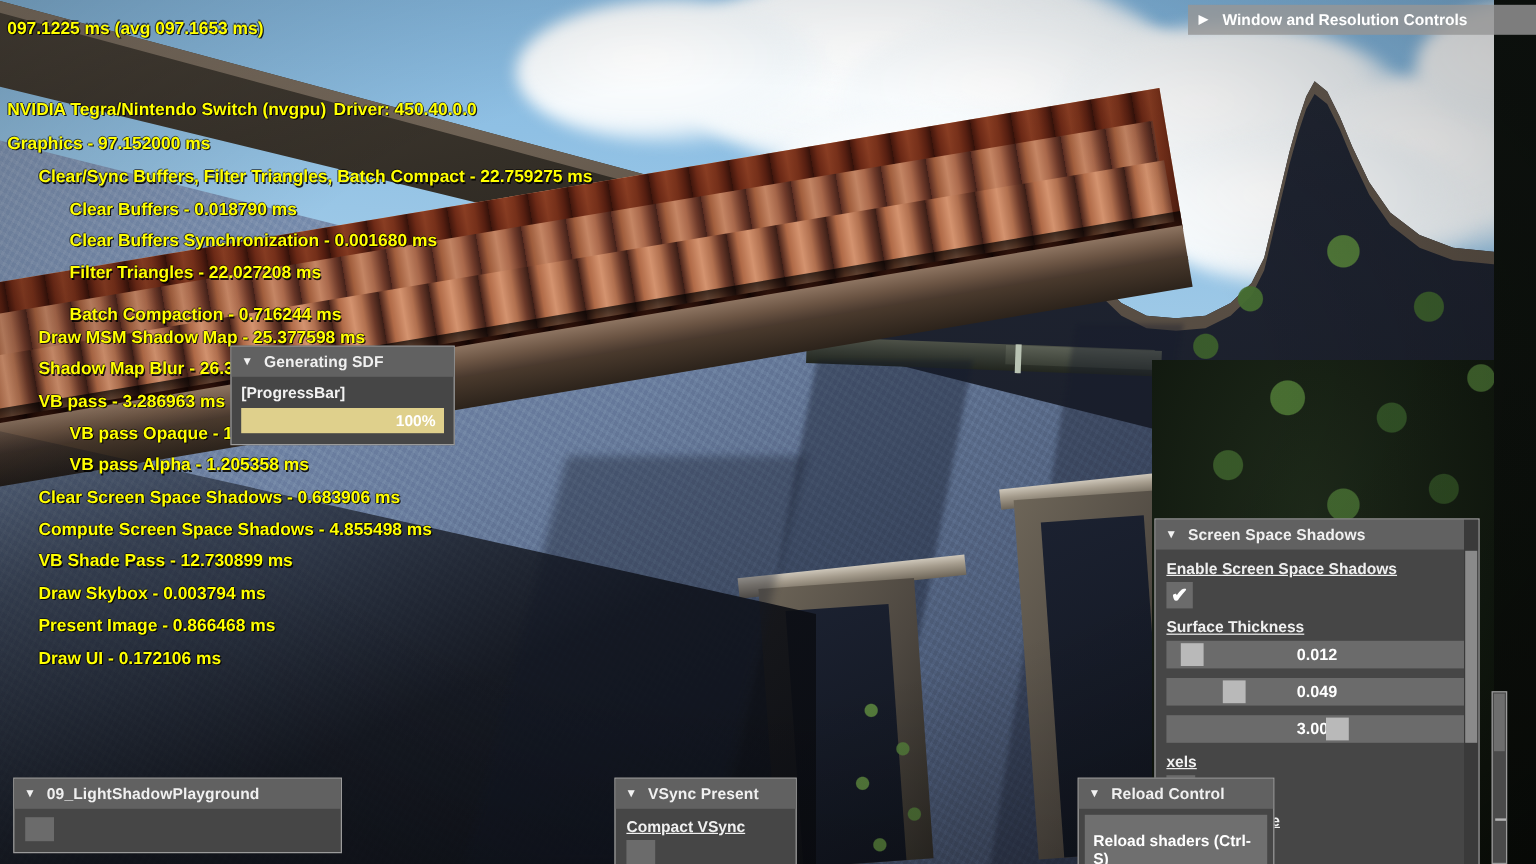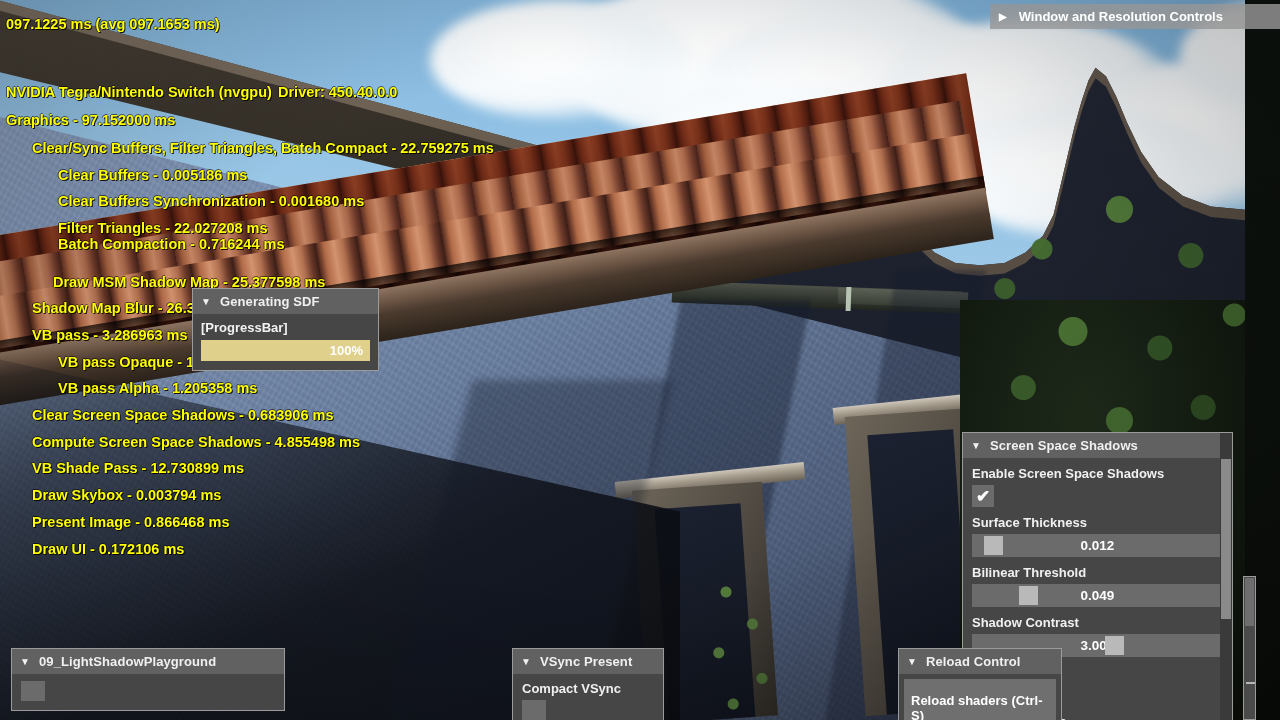--- a/index.html
+++ b/index.html
@@ -271,21 +271,21 @@
   }
   .panel-header {
     display: flex; align-items: center; gap: 9px;
     background: #616161;
     padding: 5px 9px 5px 8px;
     font-size: 13px; font-weight: bold; color: #f0f0f0;
     letter-spacing: .1px;
   }
   .tri { font-size: 10px; line-height: 1; color: #f2f2f2; }
   .panel-body { padding: 7px 9px 9px 9px; }
-  .lbl { display:block; color: #f0f0f0; font-weight: bold; font-size: 13px; margin: 0 0 4px 0; }
+  .lbl { display:block; color: #f0f0f0; font-weight: bold; font-size: 13px; margin: 0 0 4px 0; text-decoration: underline; }
 
   .checkbox {
     width: 22px; height: 22px; background: #6b6b6b;
     display: flex; align-items: center; justify-content: center;
     margin-bottom: 8px;
   }
   .check-glyph { color: #fff; font-size: 17px; line-height: 1; font-weight: bold; }
 
   .slider {
     position: relative; height: 23px; background: #6b6b6b;
@@ -419,25 +419,25 @@
     <div class="vignette"></div>
   </div>
 
   <div class="profiler">
     <div class="prof-line" style="left:6px;  top:17px;">097.1225 ms (avg 097.1653 ms)</div>
     <div class="prof-line" style="left:6px;  top:85px;">NVIDIA Tegra/Nintendo Switch (nvgpu)</div>
     <div class="prof-line" style="left:278px;top:85px;">Driver: 450.40.0.0</div>
     <div class="prof-line" style="left:6px;  top:113px;">Graphics - 97.152000 ms</div>
     <div id="profiler-entries">
         <div class="prof-line" style="left: 32px; top: 141px;">Clear/Sync Buffers, Filter Triangles, Batch Compact - 22.759275 ms</div>
-        <div class="prof-line" style="left: 58px; top: 167.7px;">Clear Buffers - 0.005186 ms</div>
+        <div class="prof-line" style="left: 58px; top: 167.7px;">Clear Buffers - 0.018790 ms</div>
         <div class="prof-line" style="left: 58px; top: 194.4px;">Clear Buffers Synchronization - 0.001680 ms</div>
         <div class="prof-line" style="left: 58px; top: 221.1px;">Filter Triangles - 22.027208 ms</div>
-        <div class="prof-line" style="left: 58px; top: 237px;">Batch Compaction - 0.716244 ms</div>
-        <div class="prof-line" style="left: 32px; top: 274.5px; padding-left: 21px;">Draw MSM Shadow Map - 25.377598 ms</div>
+        <div class="prof-line" style="left: 58px; top: 256px;">Batch Compaction - 0.716244 ms</div>
+        <div class="prof-line" style="left: 32px; top: 274.5px;">Draw MSM Shadow Map - 25.377598 ms</div>
         <div class="prof-line" style="left: 32px; top: 301.2px;">Shadow Map Blur - 26.38</div>
         <div class="prof-line" style="left: 32px; top: 327.9px;">VB pass - 3.286963 ms</div>
         <div class="prof-line" style="left: 58px; top: 354.6px;">VB pass Opaque - 1.0</div>
         <div class="prof-line" style="left: 58px; top: 381.3px;">VB pass Alpha - 1.205358 ms</div>
         <div class="prof-line" style="left: 32px; top: 408px;">Clear Screen Space Shadows - 0.683906 ms</div>
         <div class="prof-line" style="left: 32px; top: 434.7px;">Compute Screen Space Shadows - 4.855498 ms</div>
         <div class="prof-line" style="left: 32px; top: 461.4px;">VB Shade Pass - 12.730899 ms</div>
         <div class="prof-line" style="left: 32px; top: 488.1px;">Draw Skybox - 0.003794 ms</div>
         <div class="prof-line" style="left: 32px; top: 514.8px;">Present Image - 0.866468 ms</div>
         <div class="prof-line" style="left: 32px; top: 541.5px;">Draw UI - 0.172106 ms</div>
@@ -471,26 +471,24 @@
       <span class="lbl">Enable Screen Space Shadows</span>
       <div class="checkbox">
         <span class="check-glyph">✔</span>
       </div>
       <div id="sss-sliders">
           <span class="lbl">Surface Thickness</span>
           <div class="slider">
             <div class="grab" style="left: calc(4% + 2px);"></div>
             <span>0.012</span>
           </div>
-          <span class="lbl">Bilinear Threshold</span>
           <div class="slider">
             <div class="grab" style="left: calc(18% + 2px);"></div>
             <span>0.049</span>
           </div>
-          <span class="lbl">Shadow Contrast</span>
           <div class="slider">
             <div class="grab" style="left: calc(52% + 2px);"></div>
             <span>3.000</span>
           </div>
         </div>
       <span class="lbl" style="margin-top:2px;">xels</span>
       <div class="btn-blank"></div>
       <span class="lbl" style="margin-top:10px;">ng Offset Mode</span>
 
     </div>

